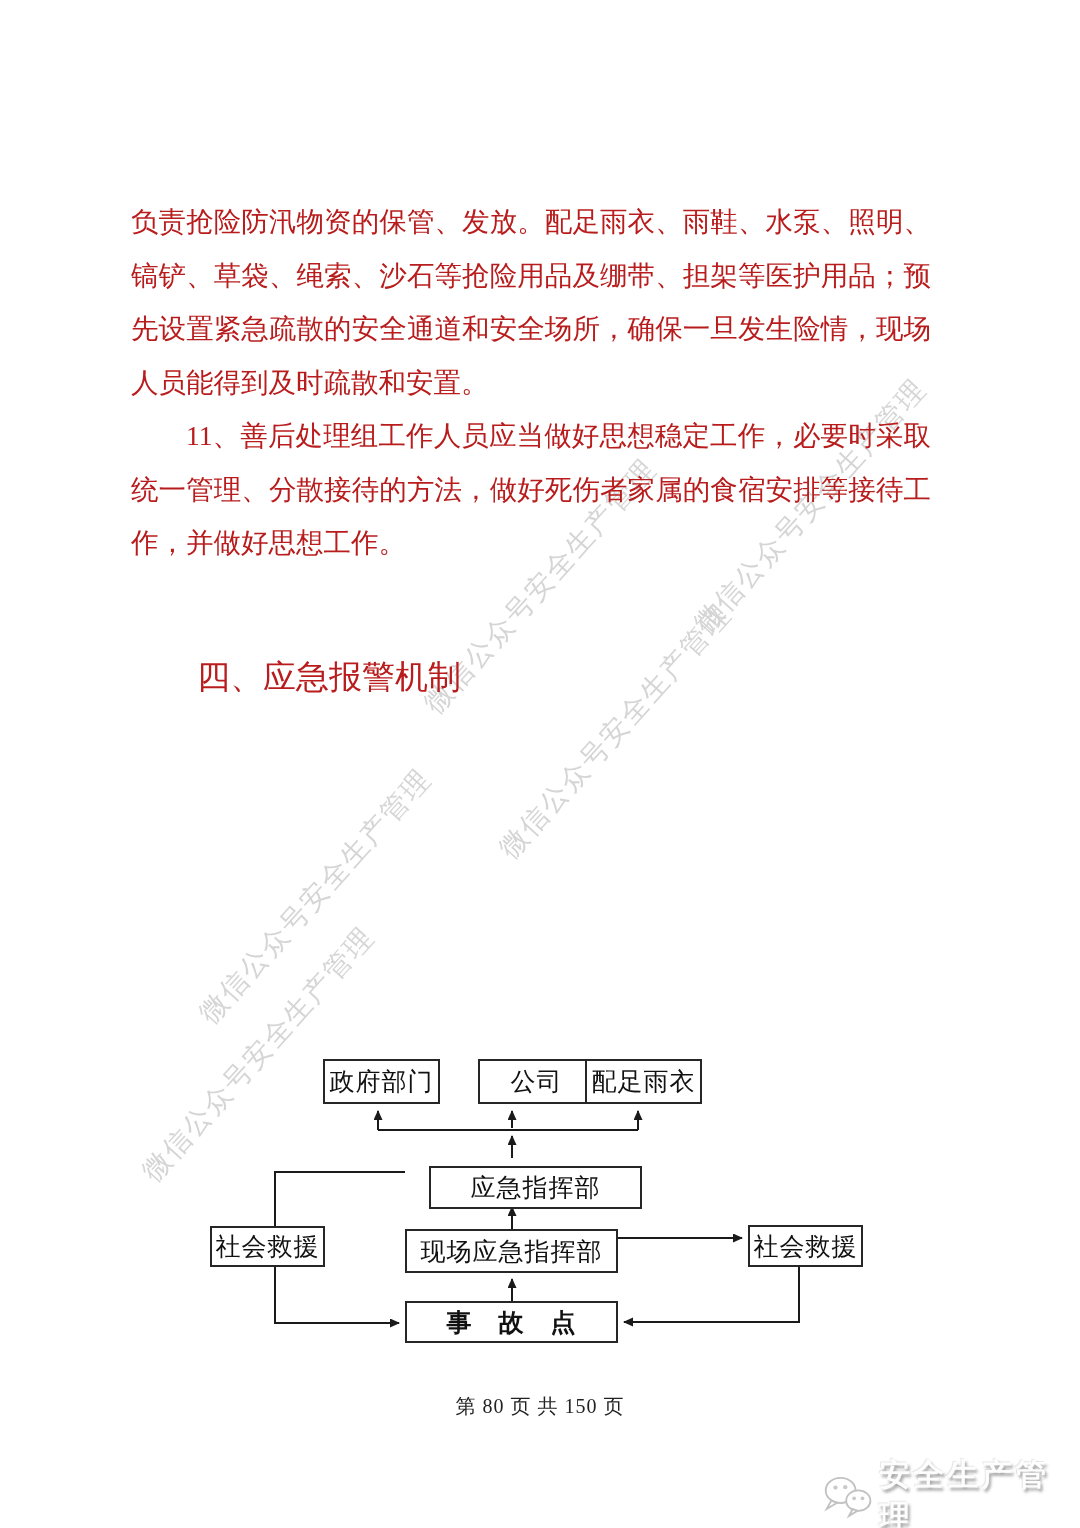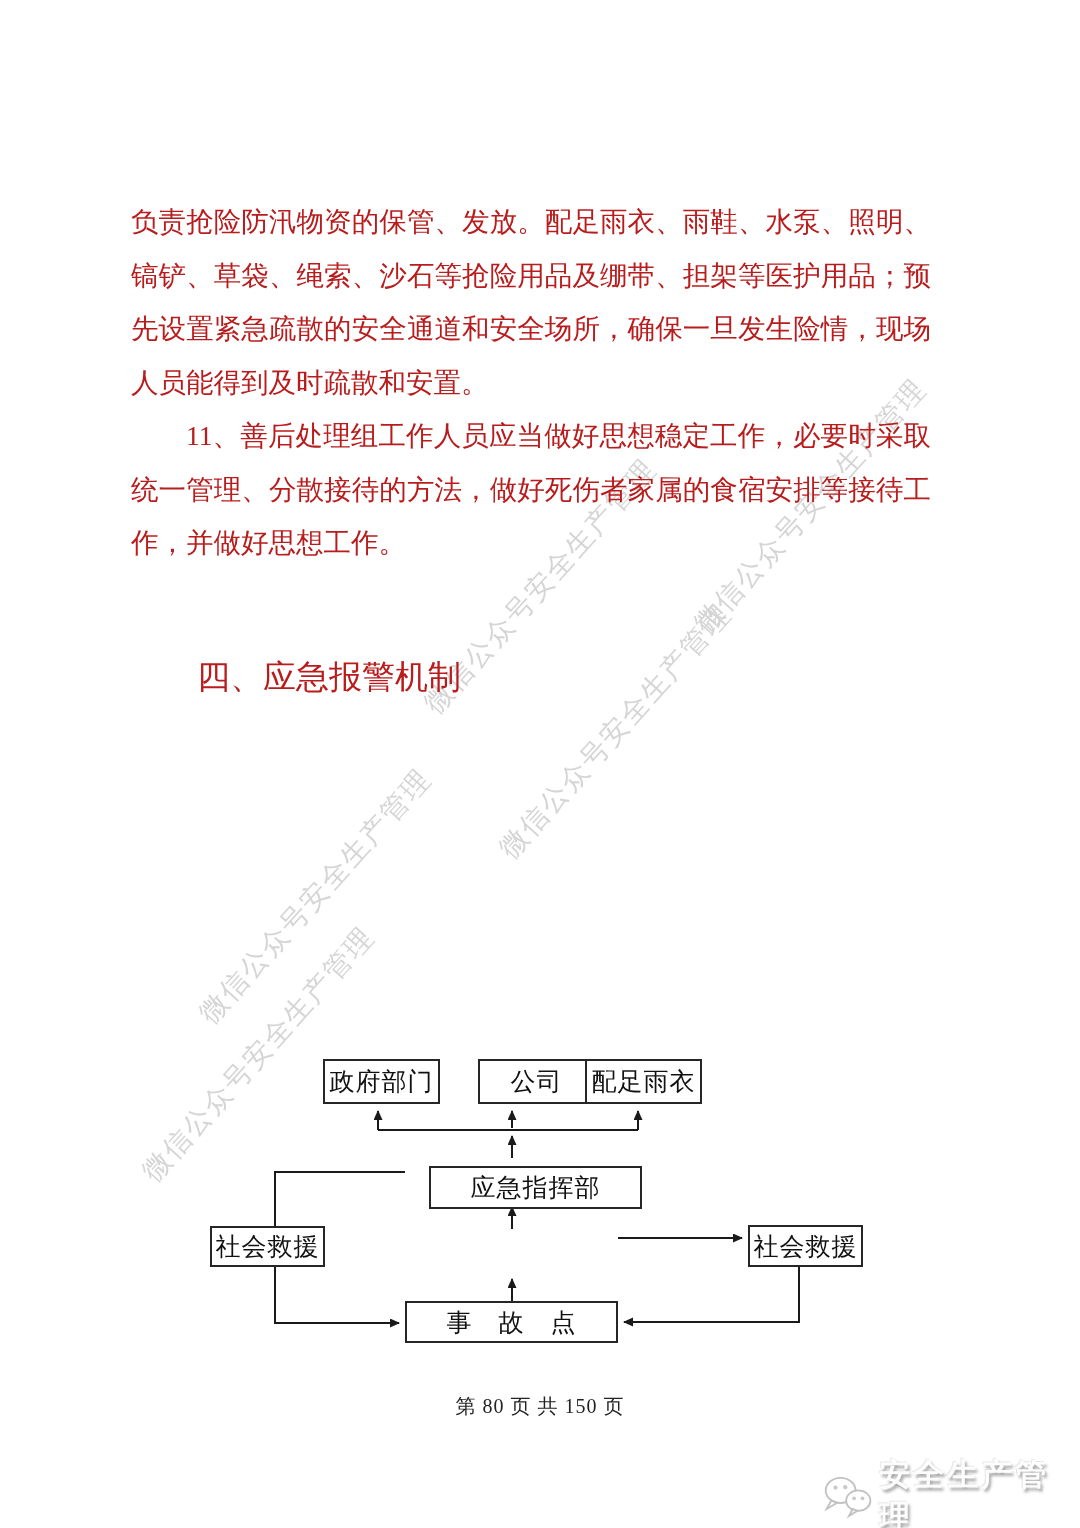--- a/index.html
+++ b/index.html
@@ -81,22 +81,23 @@
         <path d="M618,198 H742" marker-end="url(#arrow)"></path>
         <path d="M799,227 V282 H624" marker-end="url(#arrow)"></path>
       </g>
     </svg>
 
     <div class="dbox" style="left:323px; top:19px;  width:117px; height:45px;">政府部门</div>
     <div class="dbox" style="left:454px; top:19px;  width:117px; height:45px;margin-left:24px;">公司</div>
     <div class="dbox" style="left:585px; top:19px;  width:117px; height:45px;">配足雨衣</div>
     <div class="dbox" style="left:405px; top:126px; width:213px; height:43px;margin-left:24px;">应急指挥部</div>
     <div class="dbox" style="left:210px; top:186px; width:115px; height:41px;">社会救援</div>
+    <div class="dbox" style="left:405px; top:189px; width:213px; height:44px;">现场应急指挥部</div>
     <div class="dbox" style="left:748px; top:185px; width:115px; height:42px;">社会救援</div>
-    <div class="dbox" style="left:405px; top:261px; width:213px; height:42px;">事　故　点</div>
+    <div class="dbox" style="left:405px; top:261px; width:213px; height:42px;font-weight:bold;">事　故　点</div>
   </div>
 
   <div class="page-number">第 80 页 共 150 页</div>
 
   <div class="brand">
     <svg width="52" height="46" viewBox="0 0 55 46">
       <g stroke="#c2c2c2" stroke-width="2" fill="#ffffff">
         <ellipse cx="20" cy="17" rx="16" ry="13.5"></ellipse>
         <path d="M10,28 L5,37 L16,30.5 Z"></path>
       </g>

